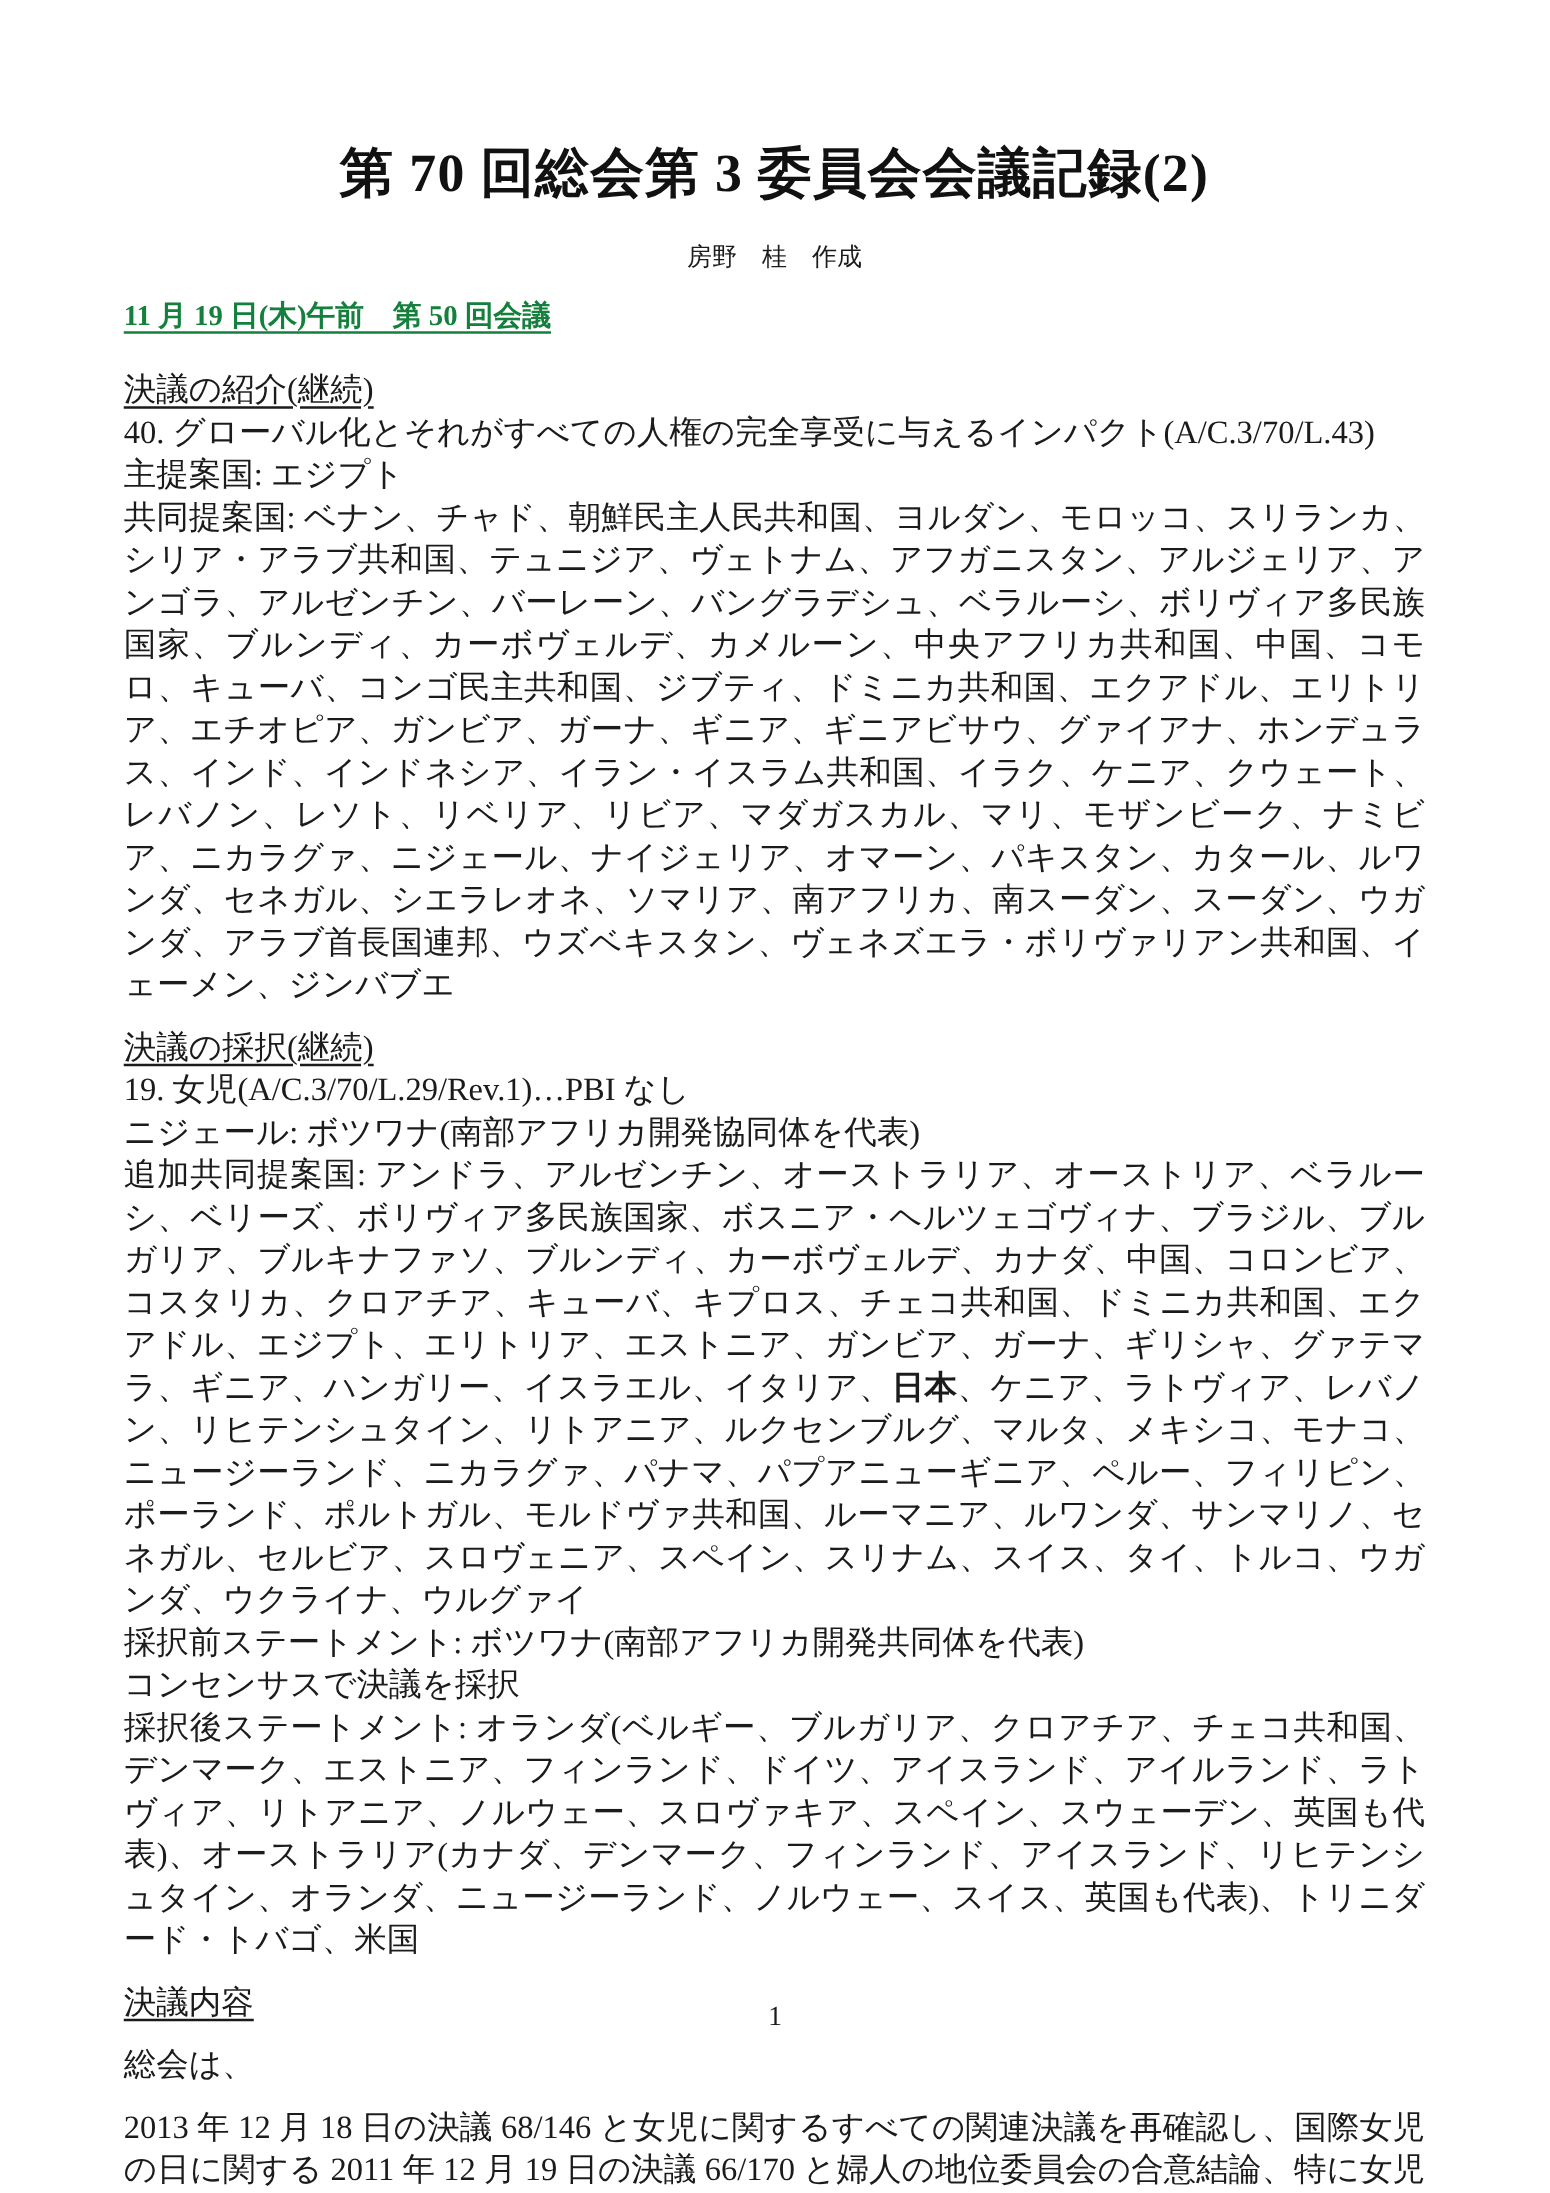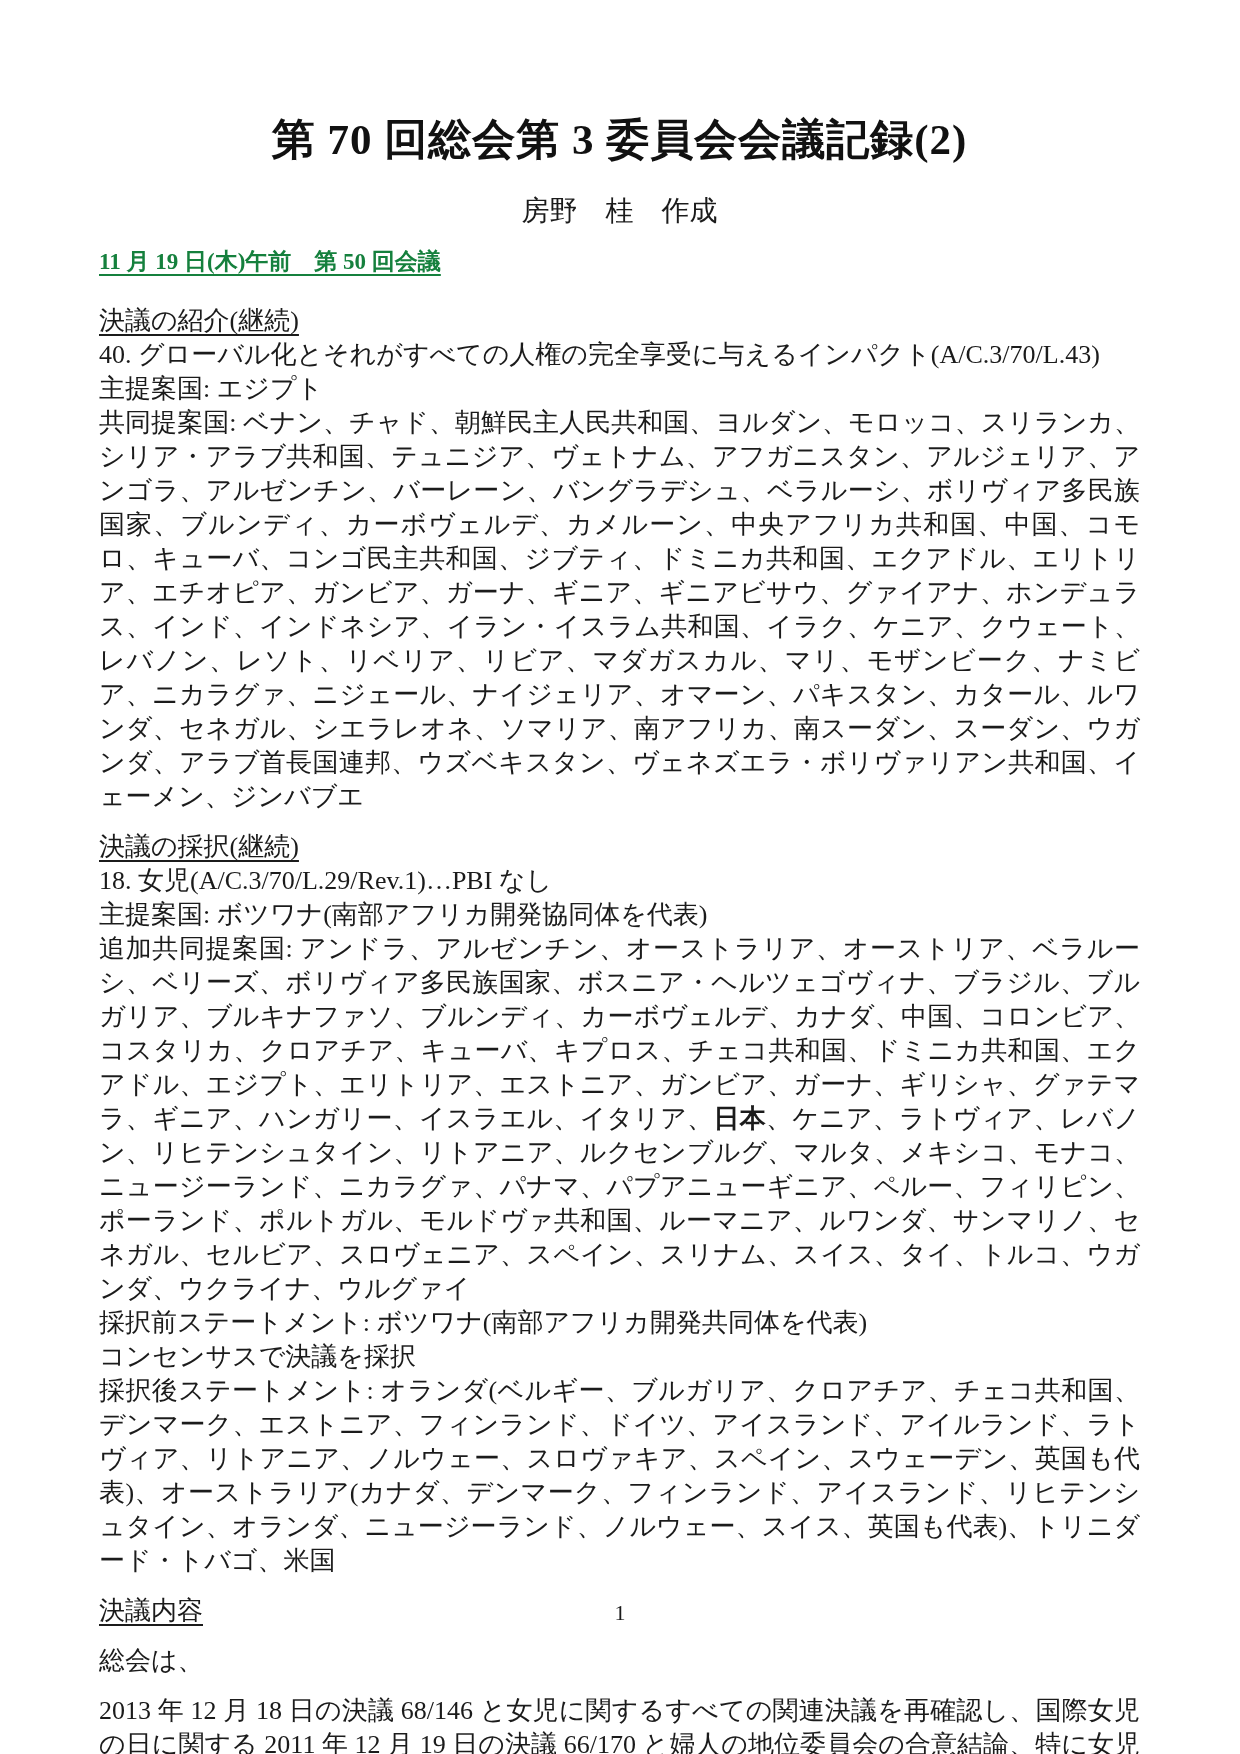--- a/index.html
+++ b/index.html
@@ -24,21 +24,21 @@
     margin: 0 0 26px 0;
     font-size: 43px;
     font-weight: 700;
     text-align: center;
     line-height: 1.3;
     letter-spacing: 1px;
     color: #111;
   }
   .author-line {
     margin: 0 0 20px 0;
-    font-size: 28px;
+    font-size: 20px;
     text-align: center;
     line-height: 1.2;
     color: #1b1b1b;
   }
   .session-heading {
     margin: 0 0 27px 0;
     font-size: 23px;
     font-weight: 700;
     line-height: 1.3;
     text-decoration: underline;
@@ -88,22 +88,22 @@
     <h1 class="doc-title">第 70 回総会第 3 委員会会議記録(2)</h1>
     <div class="author-line">房野　桂　作成</div>
     <div class="session-heading">11 月 19 日(木)午前　第 50 回会議</div>
     <div class="doc-body">
         <div class="para section-heading">決議の紹介(継続)</div>
         <div class="para">40. グローバル化とそれがすべての人権の完全享受に与えるインパクト(A/C.3/70/L.43)</div>
         <div class="para indent">主提案国: エジプト</div>
         <div class="para indent">共同提案国: ベナン、チャド、朝鮮民主人民共和国、ヨルダン、モロッコ、スリランカ、シリア・アラブ共和国、テュニジア、ヴェトナム、アフガニスタン、アルジェリア、アンゴラ、アルゼンチン、バーレーン、バングラデシュ、ベラルーシ、ボリヴィア多民族国家、ブルンディ、カーボヴェルデ、カメルーン、中央アフリカ共和国、中国、コモロ、キューバ、コンゴ民主共和国、ジブティ、ドミニカ共和国、エクアドル、エリトリア、エチオピア、ガンビア、ガーナ、ギニア、ギニアビサウ、グァイアナ、ホンデュラス、インド、インドネシア、イラン・イスラム共和国、イラク、ケニア、クウェート、レバノン、レソト、リベリア、リビア、マダガスカル、マリ、モザンビーク、ナミビア、ニカラグァ、ニジェール、ナイジェリア、オマーン、パキスタン、カタール、ルワンダ、セネガル、シエラレオネ、ソマリア、南アフリカ、南スーダン、スーダン、ウガンダ、アラブ首長国連邦、ウズベキスタン、ヴェネズエラ・ボリヴァリアン共和国、イェーメン、ジンバブエ</div>
         <div class="spacer"></div>
         <div class="para section-heading">決議の採択(継続)</div>
-        <div class="para">18. 女児(A/C.3/70/L.29/Rev.1)…PBI なし</div>
-        <div class="para indent">主提案国: ボツワナ(南部アフリカ開発協同体を代表)</div>
+        <div class="para">19. 女児(A/C.3/70/L.29/Rev.1)…PBI なし</div>
+        <div class="para indent">ニジェール: ボツワナ(南部アフリカ開発協同体を代表)</div>
         <div class="para indent"><span>追加共同提案国: アンドラ、アルゼンチン、オーストラリア、オーストリア、ベラルーシ、ベリーズ、ボリヴィア多民族国家、ボスニア・ヘルツェゴヴィナ、ブラジル、ブルガリア、ブルキナファソ、ブルンディ、カーボヴェルデ、カナダ、中国、コロンビア、コスタリカ、クロアチア、キューバ、キプロス、チェコ共和国、ドミニカ共和国、エクアドル、エジプト、エリトリア、エストニア、ガンビア、ガーナ、ギリシャ、グァテマラ、ギニア、ハンガリー、イスラエル、イタリア、</span><span class="bold">日本</span><span>、ケニア、ラトヴィア、レバノン、リヒテンシュタイン、リトアニア、ルクセンブルグ、マルタ、メキシコ、モナコ、ニュージーランド、ニカラグァ、パナマ、パプアニューギニア、ペルー、フィリピン、ポーランド、ポルトガル、モルドヴァ共和国、ルーマニア、ルワンダ、サンマリノ、セネガル、セルビア、スロヴェニア、スペイン、スリナム、スイス、タイ、トルコ、ウガンダ、ウクライナ、ウルグァイ</span></div>
         <div class="para indent">採択前ステートメント: ボツワナ(南部アフリカ開発共同体を代表)</div>
         <div class="para indent">コンセンサスで決議を採択</div>
         <div class="para indent">採択後ステートメント: オランダ(ベルギー、ブルガリア、クロアチア、チェコ共和国、デンマーク、エストニア、フィンランド、ドイツ、アイスランド、アイルランド、ラトヴィア、リトアニア、ノルウェー、スロヴァキア、スペイン、スウェーデン、英国も代表)、オーストラリア(カナダ、デンマーク、フィンランド、アイスランド、リヒテンシュタイン、オランダ、ニュージーランド、ノルウェー、スイス、英国も代表)、トリニダード・トバゴ、米国</div>
         <div class="spacer"></div>
         <div class="para section-heading">決議内容</div>
         <div class="spacer"></div>
         <div class="para indent">総会は、</div>
         <div class="spacer"></div>
         <div class="para indent">2013 年 12 月 18 日の決議 68/146 と女児に関するすべての関連決議を再確認し、国際女児の日に関する 2011 年 12 月 19 日の決議 66/170 と婦人の地位委員会の合意結論、特に女児に関連する合意結論を想起し、</div>

